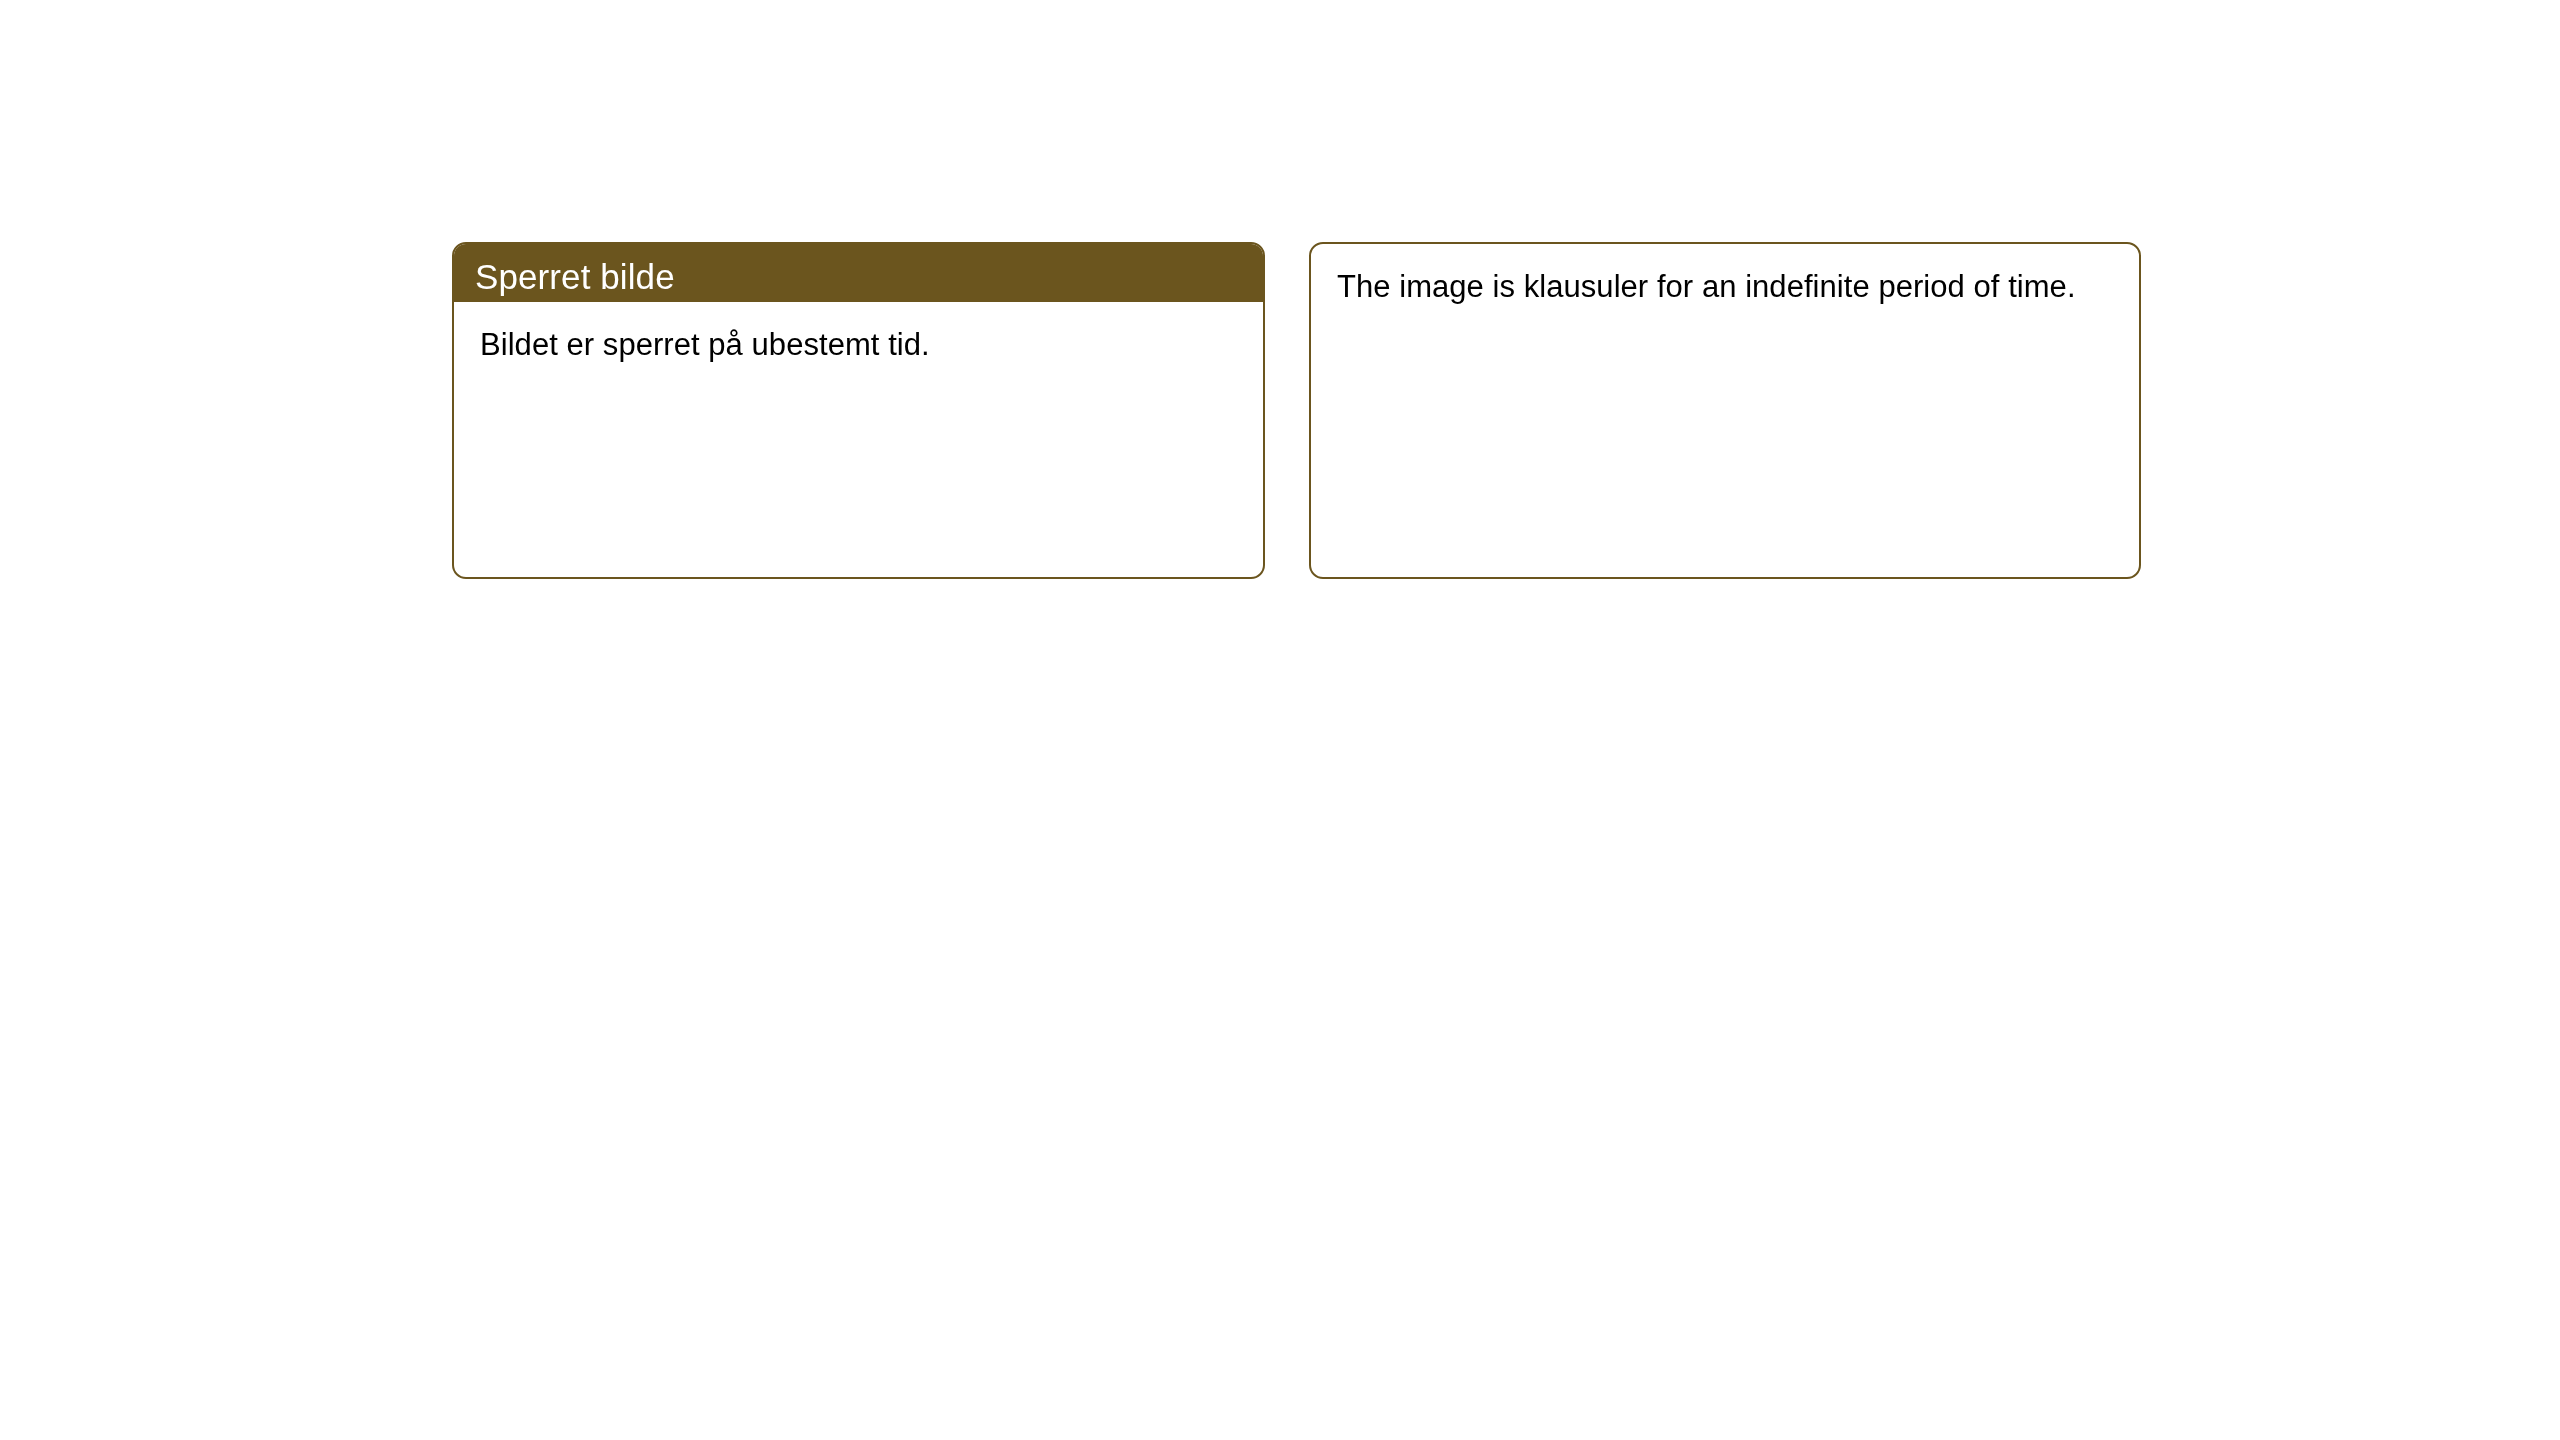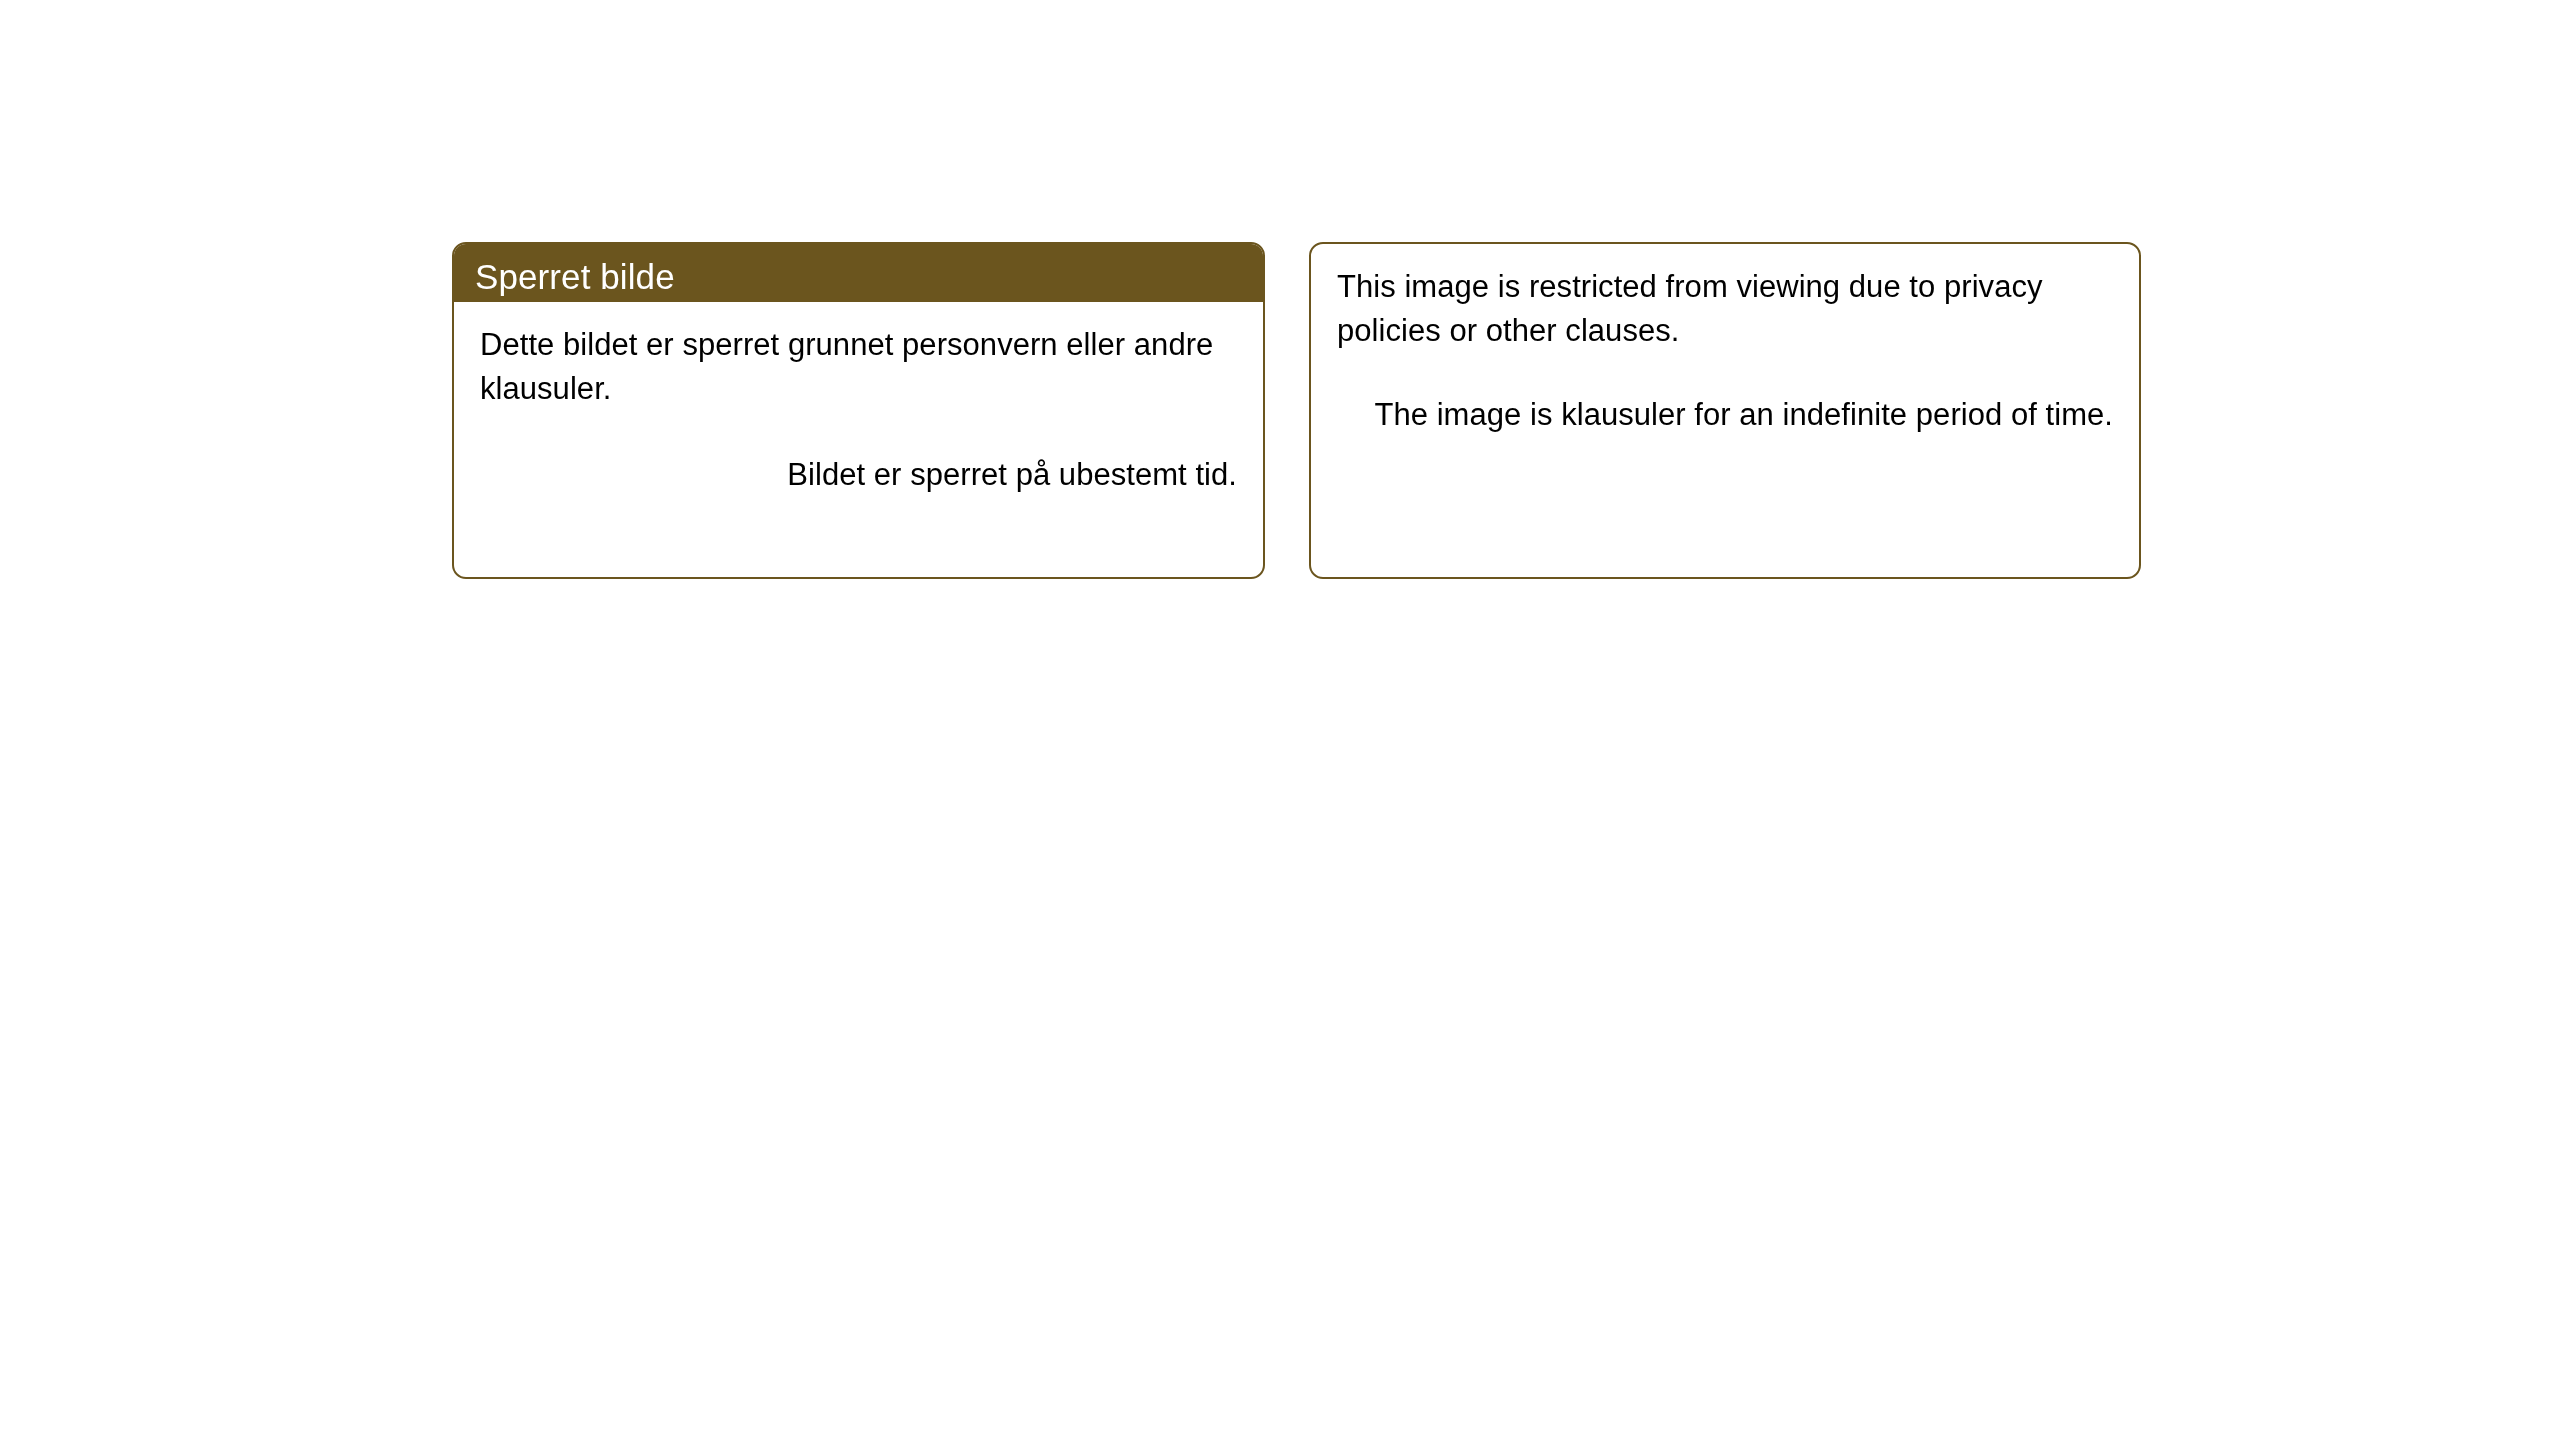--- a/index.html
+++ b/index.html
@@ -89,25 +89,23 @@
 </head>
 <body>
 
 <div id="stage">
 
   <section class="notice-card card-no">
     <div class="card-header">
       <span class="card-title">Sperret bilde</span>
     </div>
     <div class="card-body body-no">
-      <p class="card-paragraph">Dette bildet er sperret grunnet personvern eller andre klausuler.</p>
       <p class="card-paragraph">Bildet er sperret på ubestemt tid.</p>
     </div>
   </section>
 
   <section class="notice-card card-en">
     <div class="card-body body-en">
-      <p class="card-paragraph">This image is restricted from viewing due to privacy policies or other clauses.</p>
       <p class="card-paragraph">The image is klausuler for an indefinite period of time.</p>
     </div>
   </section>
 
 </div>
 
 </body></html>

